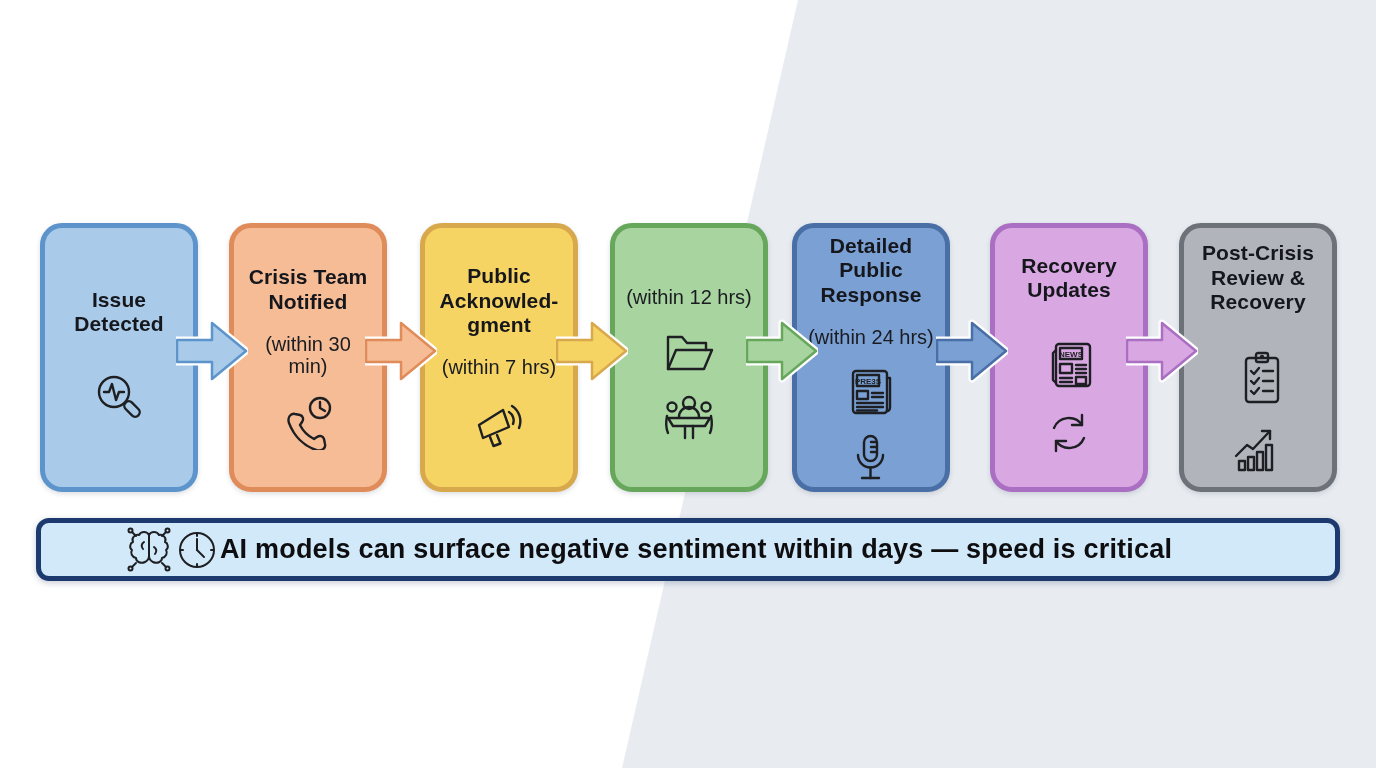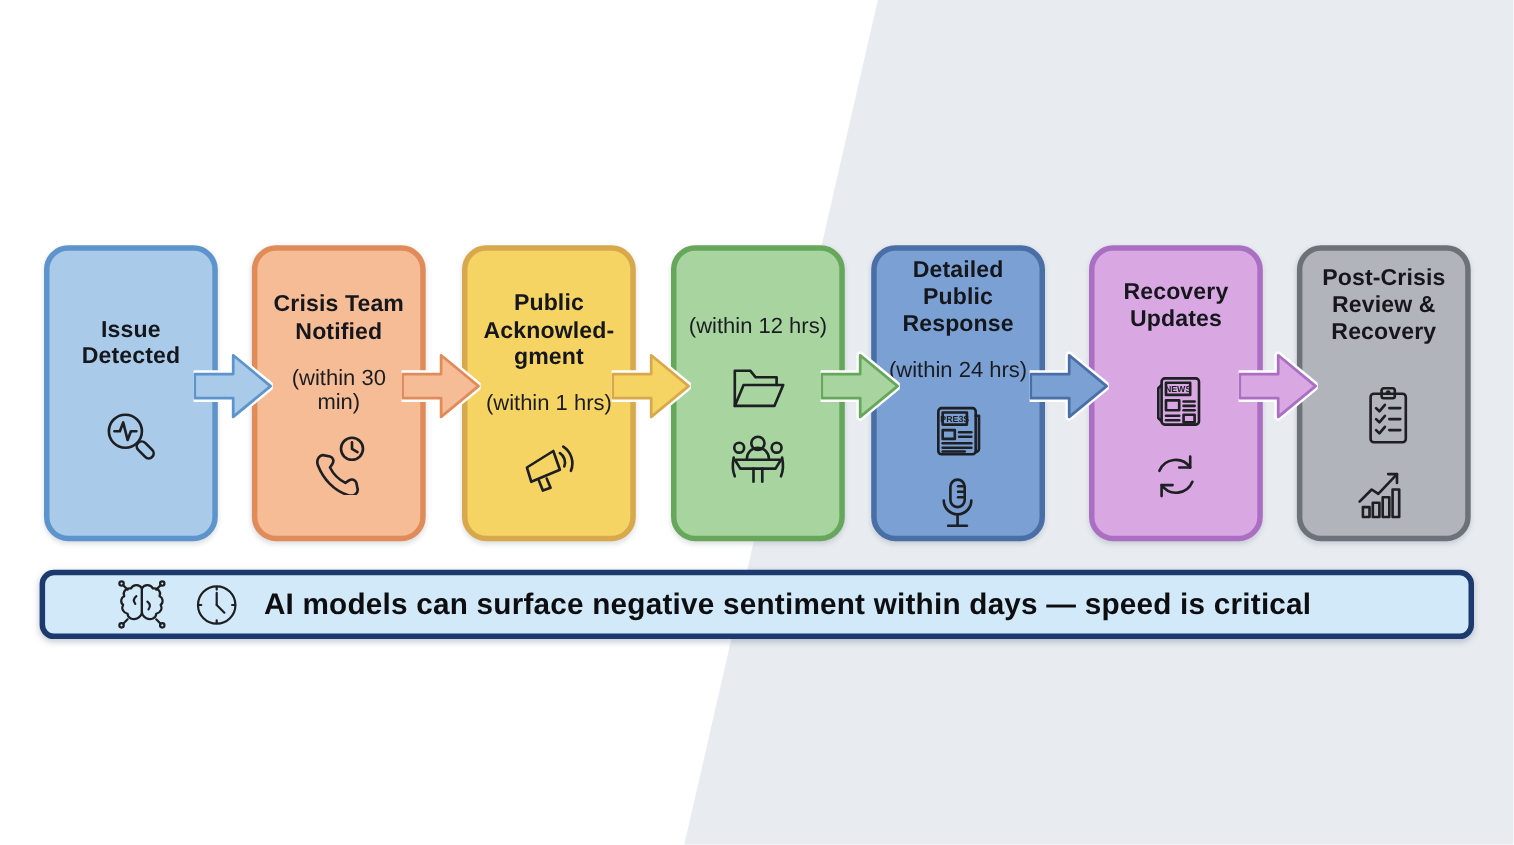--- a/index.html
+++ b/index.html
@@ -23,21 +23,21 @@
     font-size:20px;line-height:1.12;text-align:center;white-space:pre-line;
     color:#1a1c21;margin-top:19px;
   }
   .step-icons{display:flex;align-items:flex-end;gap:12px;margin-top:16px;min-height:56px;flex-direction:column;}
   .icon svg{display:block;}
   .flow-arrow{position:absolute;top:316px;width:72px;height:70px;z-index:2;}
   .banner{
     position:absolute;left:36px;top:518px;width:1304px;height:63px;
     border:5px solid #1c3a6e;border-radius:13px;box-sizing:border-box;
     background:#d2e9fa;display:flex;align-items:center;justify-content:center;
-    gap:20px;padding-right:80px;z-index:2;
+    gap:0;padding-right:80px;z-index:2;
     box-shadow:0 2px 6px rgba(30,50,90,.25);
   }
   .banner-text{font-size:27px;font-weight:bold;color:#0e0e10;letter-spacing:.2px;}
   .ico{stroke:#1d1f23;stroke-width:2.4;fill:none;stroke-linecap:round;stroke-linejoin:round;}
   .ico-label{fill:#1d1f23;stroke:none;font-weight:bold;font-size:8px;text-anchor:middle;font-family:"Liberation Sans",sans-serif;}
 </style>
 </head>
 <body style="background-color: rgb(255, 255, 255);">
 
 <svg class="bg-layer" width="1376" height="768" viewBox="0 0 1376 768">
@@ -72,21 +72,21 @@
         <path d="M9,29 c-2,-6 2,-10 6,-9 l5,1 c3,1 4,4 2,7 l-2,3 c3,6 8,11 14,14 l3,-2 c3,-2 6,-1 7,2 l1,5 c1,4 -3,8 -9,6 c-12,-4 -22,-14 -27,-27 z"></path>
       </svg>
     </span>
   </div>
 </div>
 
 <div class="step-box" style="left: 420px; background-color: rgb(246, 212, 99); border-color: rgb(216, 169, 76);">
   <div class="step-title">Public
 Acknowled-
 gment</div>
-  <div class="step-subtitle">(within 1 hrs)</div>
+  <div class="step-subtitle">(within 7 hrs)</div>
   <div class="step-icons">
     <span class="icon">
       <svg width="56" height="56" viewBox="0 0 56 56" class="ico">
         <path d="M8,30 L32,15 l6,17 -26,11 z"></path>
         <path d="M19,42 l3.5,9 7,-2.5 -3.5,-8.5"></path>
         <path d="M41,11 a18,18 0 0,1 7,22"></path>
         <path d="M38,17 a10,10 0 0,1 4,12"></path>
       </svg>
     </span>
   </div>

